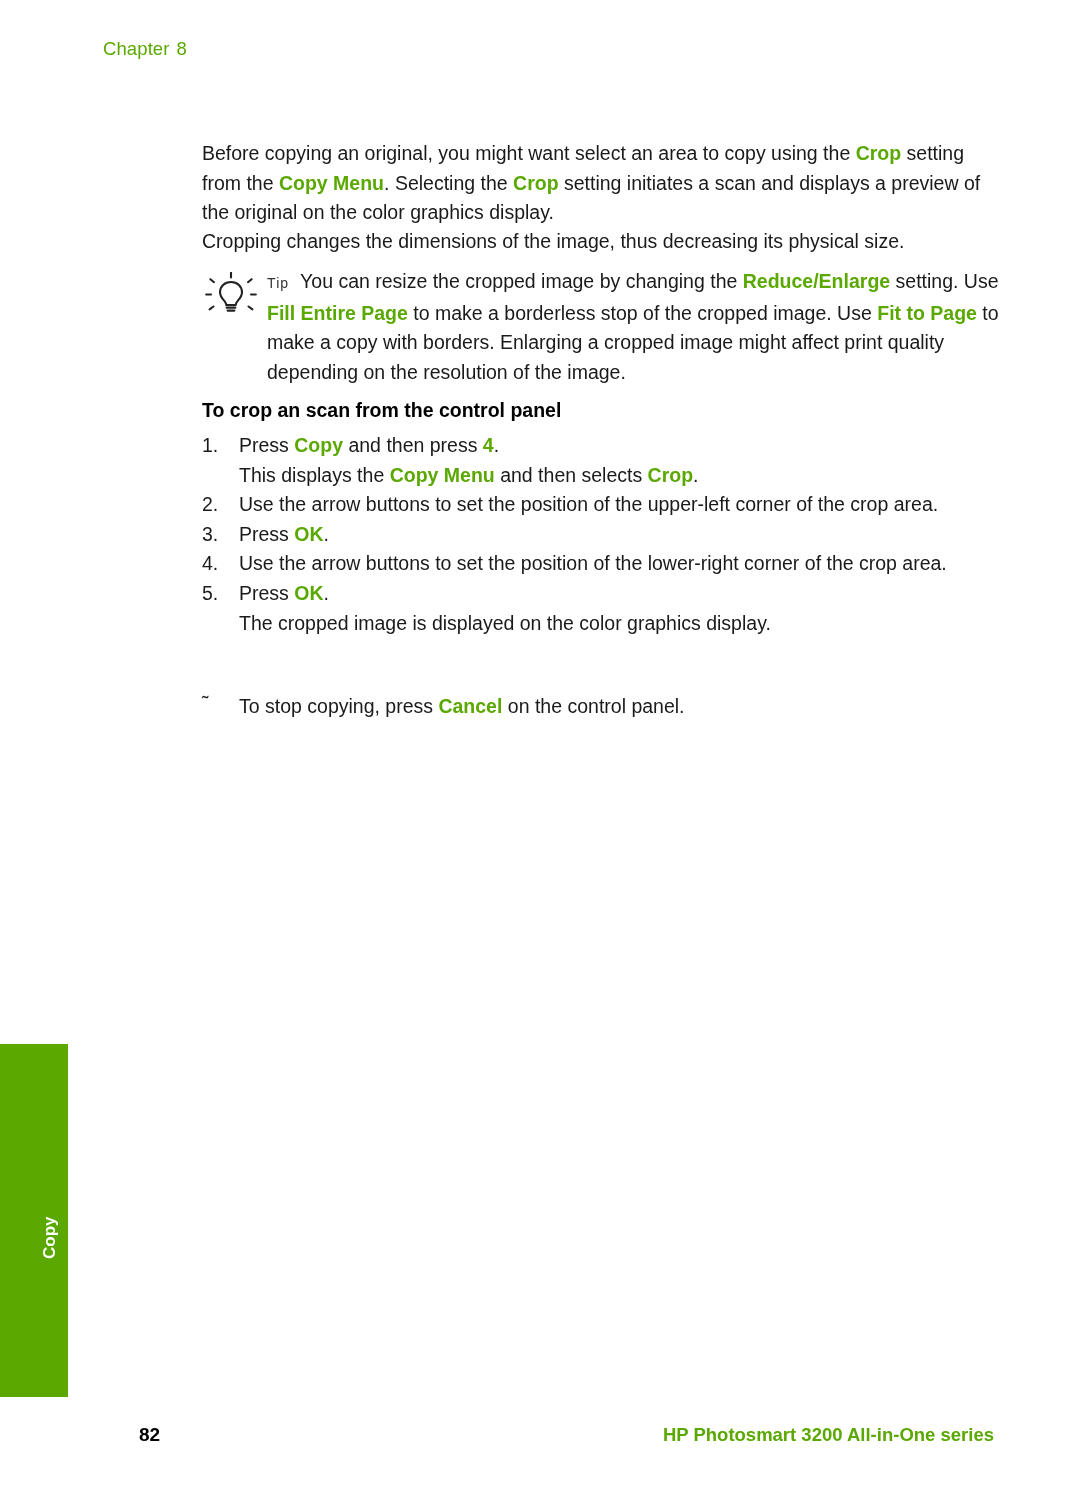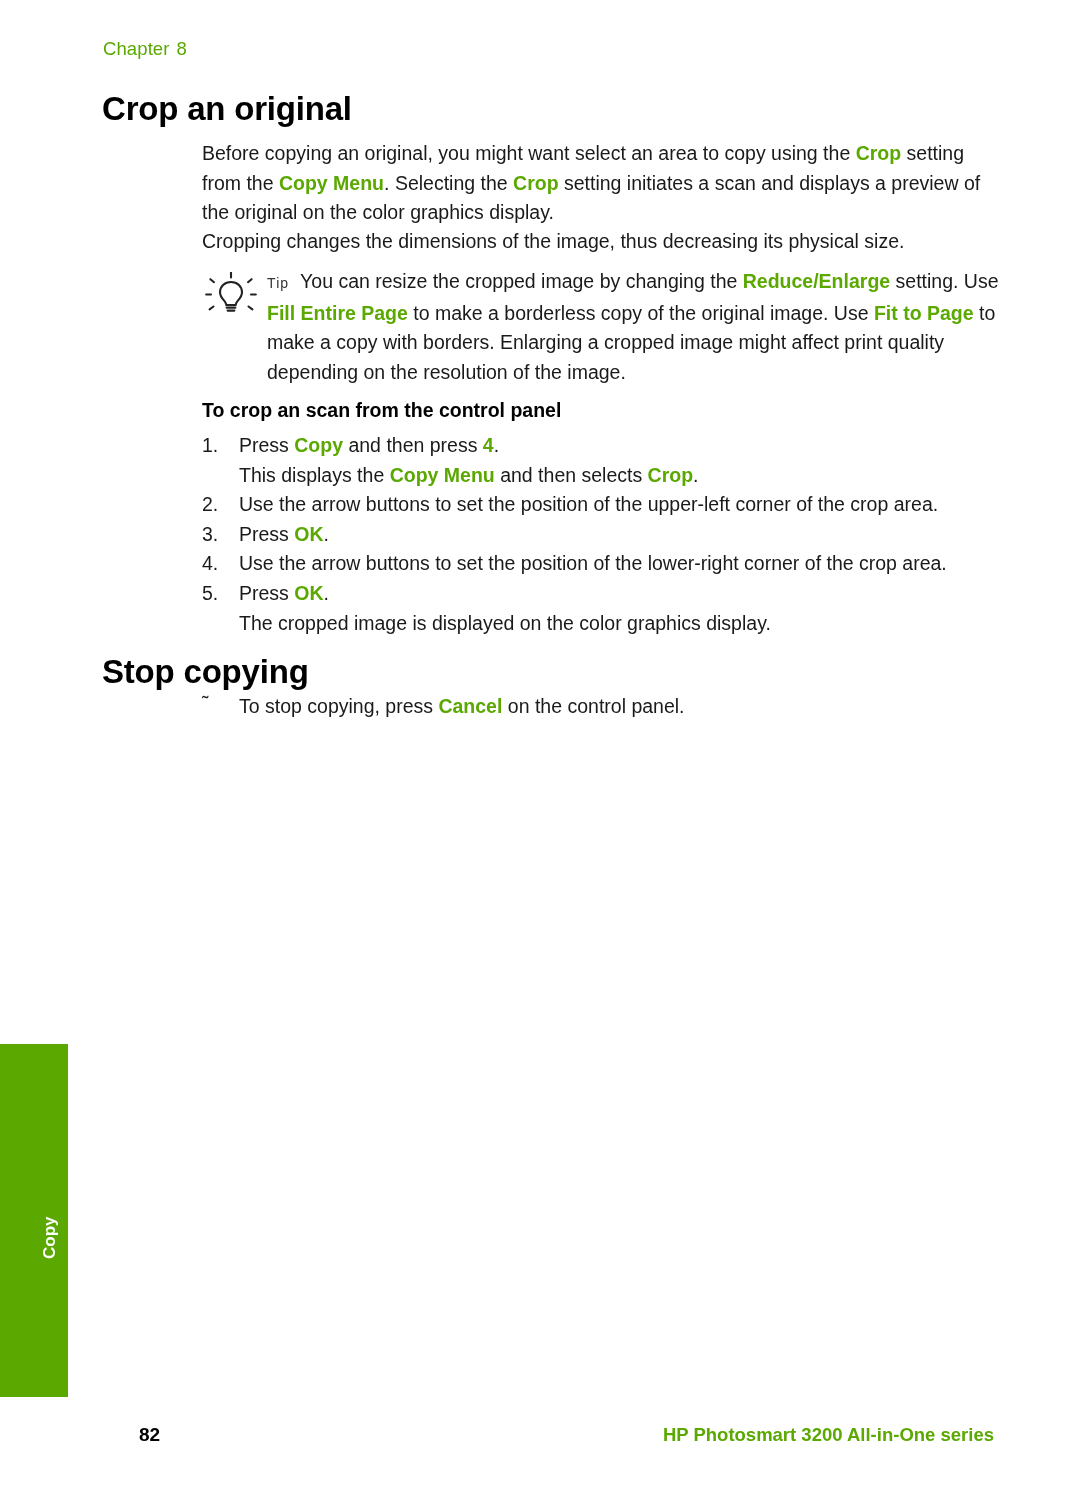--- a/index.html
+++ b/index.html
@@ -186,21 +186,20 @@
 </style>
 </head>
 <body>
 
 <div class="page">
 
   <div class="chapter-header">
     <span>Chapter</span><span class="num">8</span>
   </div>
 
-  <div class="h1" id="heading-crop">Crop an original</div>
 
   <div class="body-block" id="para2">Cropping changes the dimensions of the image, thus decreasing its physical size.</div>
 
   <div class="body-block" id="para1">
     <span>Before copying an original, you might want select an area to copy using the </span><span class="grn">Crop</span>
     <span>setting from the </span><span class="grn">Copy Menu</span><span>. Selecting the </span><span class="grn">Crop</span><span> setting initiates a scan and displays a preview of the original on the color graphics display.</span>
   </div>
 
   <div class="tip-wrap">
     <div class="tip-icon">
@@ -214,21 +213,21 @@
           <path d="M43.0 10.2 L46.6 7.2"></path>
           <path d="M6.0 22.5 L1.2 22.5"></path>
           <path d="M46.0 22.5 L50.8 22.5"></path>
           <path d="M8.5 34.5 L4.6 37.4"></path>
           <path d="M43.5 34.5 L47.4 37.4"></path>
         </g>
       </svg>
     </div>
     <div class="tip-body">
       <span class="tip-label">Tip</span>&nbsp;&nbsp;<span>You can resize the cropped image by changing the </span><span class="grn">Reduce/Enlarge</span>
-      <span>setting. Use </span><span class="grn">Fill Entire Page</span><span> to make a borderless copy of the original image. Use </span><span class="grn">Fit to Page</span><span> to make a copy with borders. Enlarging a cropped image might affect print quality depending on the resolution of the image.</span>
+      <span>setting. Use </span><span class="grn">Fill Entire Page</span><span> to make a borderless stop of the cropped image. Use </span><span class="grn">Fit to Page</span><span> to make a copy with borders. Enlarging a cropped image might affect print quality depending on the resolution of the image.</span>
     </div>
   </div>
 
   <div class="proc-heading">To crop an scan from the control panel</div>
 
   <div class="olist">
 
     <div class="oitem">
       <span class="marker">1.</span>
       <span>Press </span><span class="grn">Copy</span><span> and then press </span><span class="grn">4</span><span>.</span>
@@ -253,21 +252,20 @@
     </div>
 
     <div class="oitem">
       <span class="marker">5.</span>
       <span>Press </span><span class="grn">OK</span><span>.</span>
     </div>
     <div class="subline">The cropped image is displayed on the color graphics display.</div>
 
   </div>
 
-  <div class="h1" id="heading-stop">Stop copying</div>
 
   <div class="bullet-block">
     <span class="marker">˜</span>
     <span class="btext"><span>To stop copying, press </span><span class="grn">Cancel</span><span> on the control panel.</span></span>
   </div>
 
   <div class="side-tab">
     <div class="side-tab-label">Copy</div>
   </div>
 

